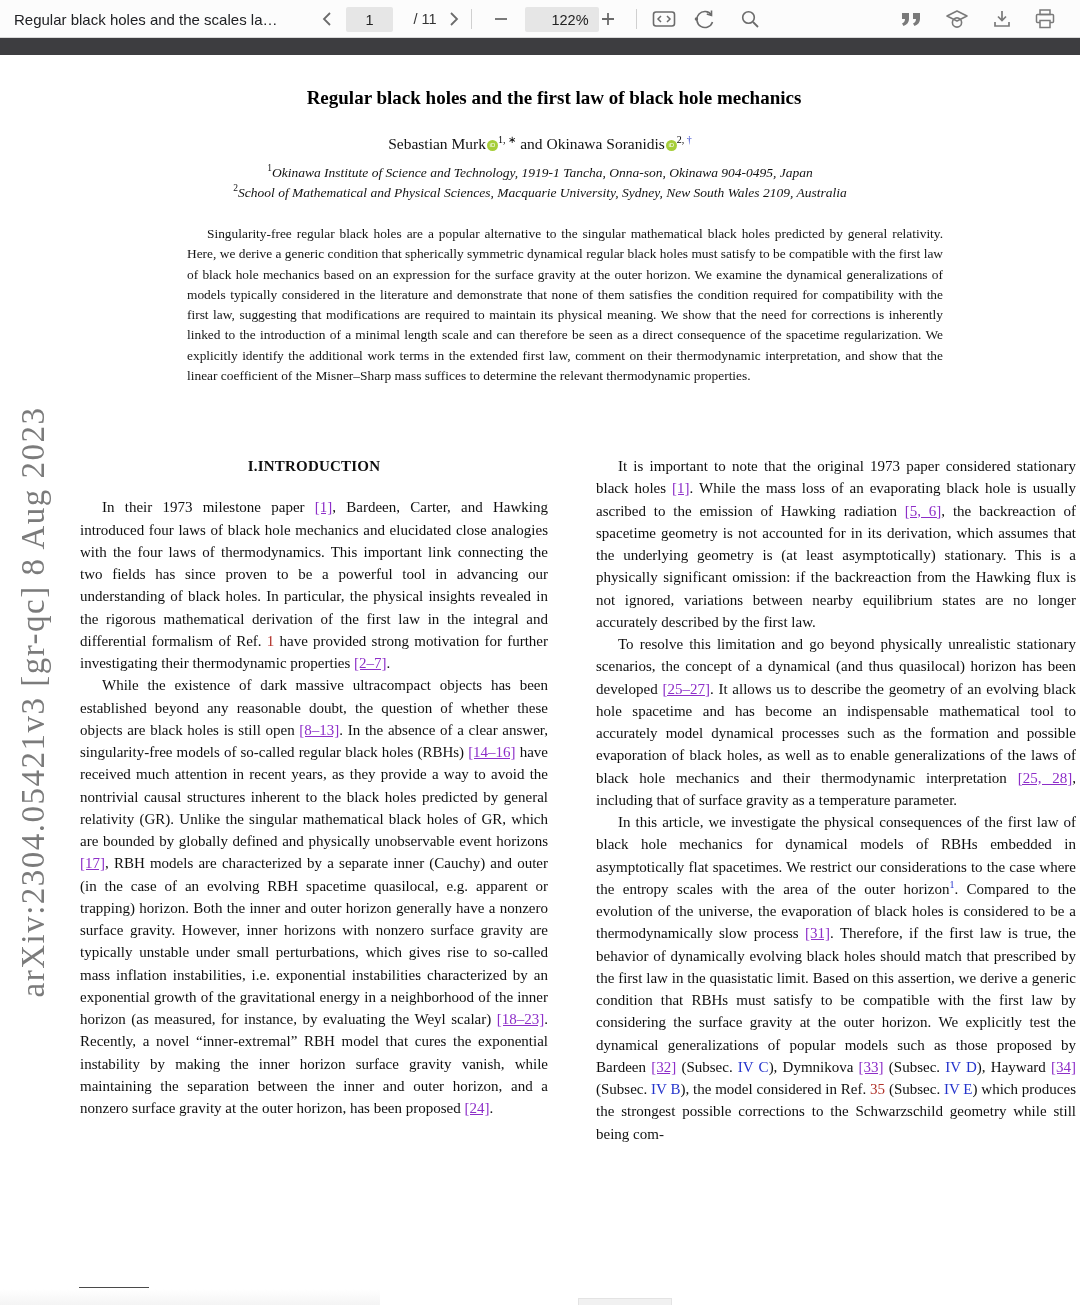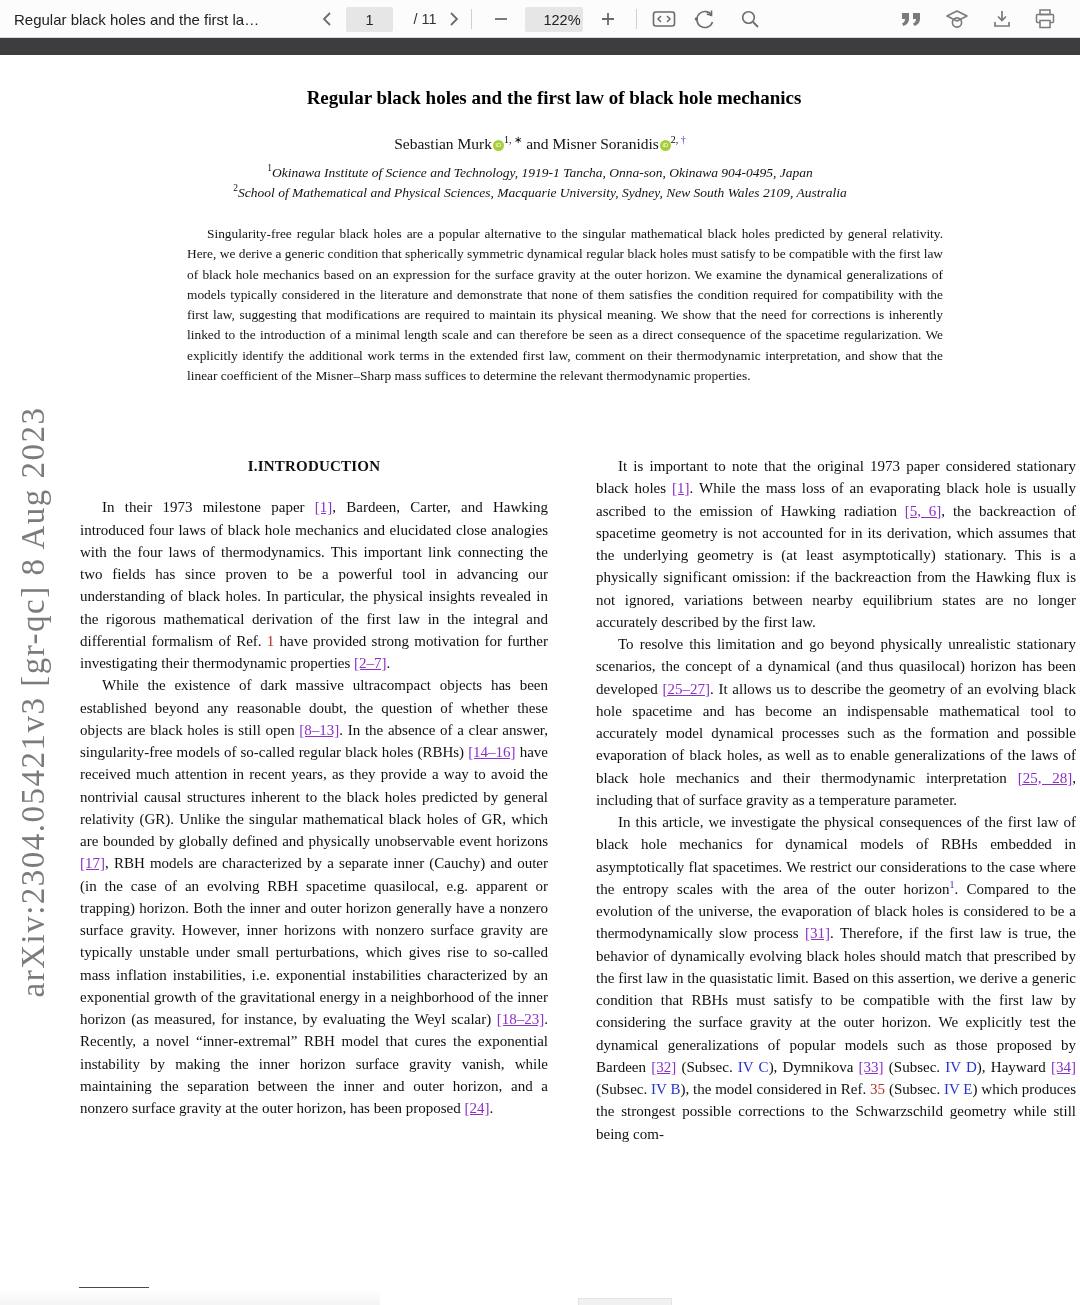--- a/index.html
+++ b/index.html
@@ -61,21 +61,21 @@
   .footnote-rule { position:absolute; left:79px; top:1232px; width:70px; border-top:1.5px solid #4a4a4a; }
   .bottom-shade { position:absolute; left:0; top:1234px; width:380px; height:16px;
                   background:linear-gradient(180deg,#ffffff 0%,#f4f4f4 100%); }
   .bottom-box { position:absolute; left:578px; top:1243px; width:94px; height:7px;
                 background:#f1f1f1; border:1px solid #e3e3e3; border-bottom:none; }
 </style>
 </head>
 <body>
 
 <div class="toolbar">
-  <div class="tb doc-title">Regular black holes and the first la…</div>
+  <div class="tb doc-title">Regular black holes and the scales la…</div>
 
   <div class="tb tb-btn" style="left:313px;">
     <svg class="icon" width="12" height="14" viewBox="0 0 12 14">
         <path d="M9 1 L3 7 L9 13" fill="none" stroke="#6b6b6b" stroke-width="1.8"></path>
       </svg>
   </div>
   <div class="tb tb-box" style="left:346px; width:47px;">1</div>
   <div class="tb pg-total" style="left:408px; width:34px;">/ 11</div>
   <div class="tb tb-btn" style="left:440px;">
     <svg class="icon" width="12" height="14" viewBox="0 0 12 14">
@@ -83,21 +83,21 @@
       </svg>
   </div>
 
   <div class="tb-divider" style="left:471px;"></div>
 
   <div class="tb tb-btn" style="left:487px;">
     <svg class="icon" width="16" height="16" viewBox="0 0 16 16">
         <path d="M2 8 H14" stroke="#6b6b6b" stroke-width="1.8"></path>
       </svg>
   </div>
-  <div class="tb tb-box" style="left:525px; width:58px;padding-left:16px;">122%</div>
+  <div class="tb tb-box" style="left:525px; width:74px;padding-left:16px;">122%</div>
   <div class="tb tb-btn" style="left:594px;">
     <svg class="icon" width="16" height="16" viewBox="0 0 16 16">
         <path d="M2 8 H14 M8 2 V14" stroke="#6b6b6b" stroke-width="1.8"></path>
       </svg>
   </div>
 
   <div class="tb-divider" style="left:636px;"></div>
 
   <div class="tb tb-btn" style="left:650px;">
     <svg class="icon" width="24" height="18" viewBox="0 0 24 18">
@@ -147,21 +147,21 @@
 </div>
 
 <div class="viewer-gap"></div>
 
 <div class="page">
 
   <div class="arxiv-stamp">arXiv:2304.05421v3 [gr-qc] 8 Aug 2023</div>
 
   <div class="paper-title">Regular black holes and the first law of black hole mechanics</div>
 
-  <div class="authors"><span>Sebastian Murk</span><span class="orcid">iD</span><sup class="supk">1, ∗</sup><span> and </span><span>Misner Soranidis</span><span class="orcid">iD</span><sup class="supk">2, </sup><sup class="supd">†</sup></div>
+  <div class="authors"><span>Sebastian Murk</span><span class="orcid">iD</span><sup class="supk">1, ∗</sup><span> and </span><span>Okinawa Soranidis</span><span class="orcid">iD</span><sup class="supk">2, </sup><sup class="supd">†</sup></div>
 
   <div class="affil affil1"><sup>1</sup><span class="affil-text">Okinawa Institute of Science and Technology, 1919-1 Tancha, Onna-son, Okinawa 904-0495, Japan</span></div>
   <div class="affil affil2"><sup>2</sup><span class="affil-text">School of Mathematical and Physical Sciences, Macquarie University, Sydney, New South Wales 2109, Australia</span></div>
 
   <div class="abstract">Singularity-free regular black holes are a popular alternative to the singular mathematical black holes predicted by general relativity. Here, we derive a generic condition that spherically symmetric dynamical regular black holes must satisfy to be compatible with the first law of black hole mechanics based on an expression for the surface gravity at the outer horizon. We examine the dynamical generalizations of models typically considered in the literature and demonstrate that none of them satisfies the condition required for compatibility with the first law, suggesting that modifications are required to maintain its physical meaning. We show that the need for corrections is inherently linked to the introduction of a minimal length scale and can therefore be seen as a direct consequence of the spacetime regularization. We explicitly identify the additional work terms in the extended first law, comment on their thermodynamic interpretation, and show that the linear coefficient of the Misner–Sharp mass suffices to determine the relevant thermodynamic properties.</div>
 
   <div class="col col-left">
     <div class="section-heading"><span>I.</span><span class="shead-text">INTRODUCTION</span></div>
     <div>
         <p class="para"><span>In their 1973 milestone paper </span><span class="cite">[1]</span><span>, Bardeen, Carter, and Hawking introduced four laws of black hole mechanics and elucidated close analogies with the four laws of thermodynamics. This important link connecting the two fields has since proven to be a powerful tool in advancing our understanding of black holes. In particular, the physical insights revealed in the rigorous mathematical derivation of the first law in the integral and differential formalism of Ref. </span><span class="ref">1</span><span> have provided strong motivation for further investigating their thermodynamic properties </span><span class="cite">[2–7]</span><span>.</span></p>

